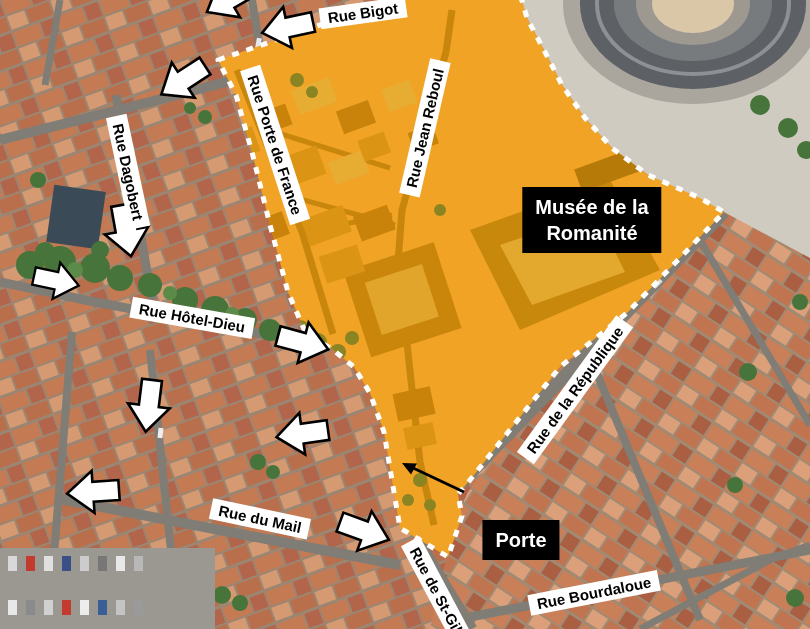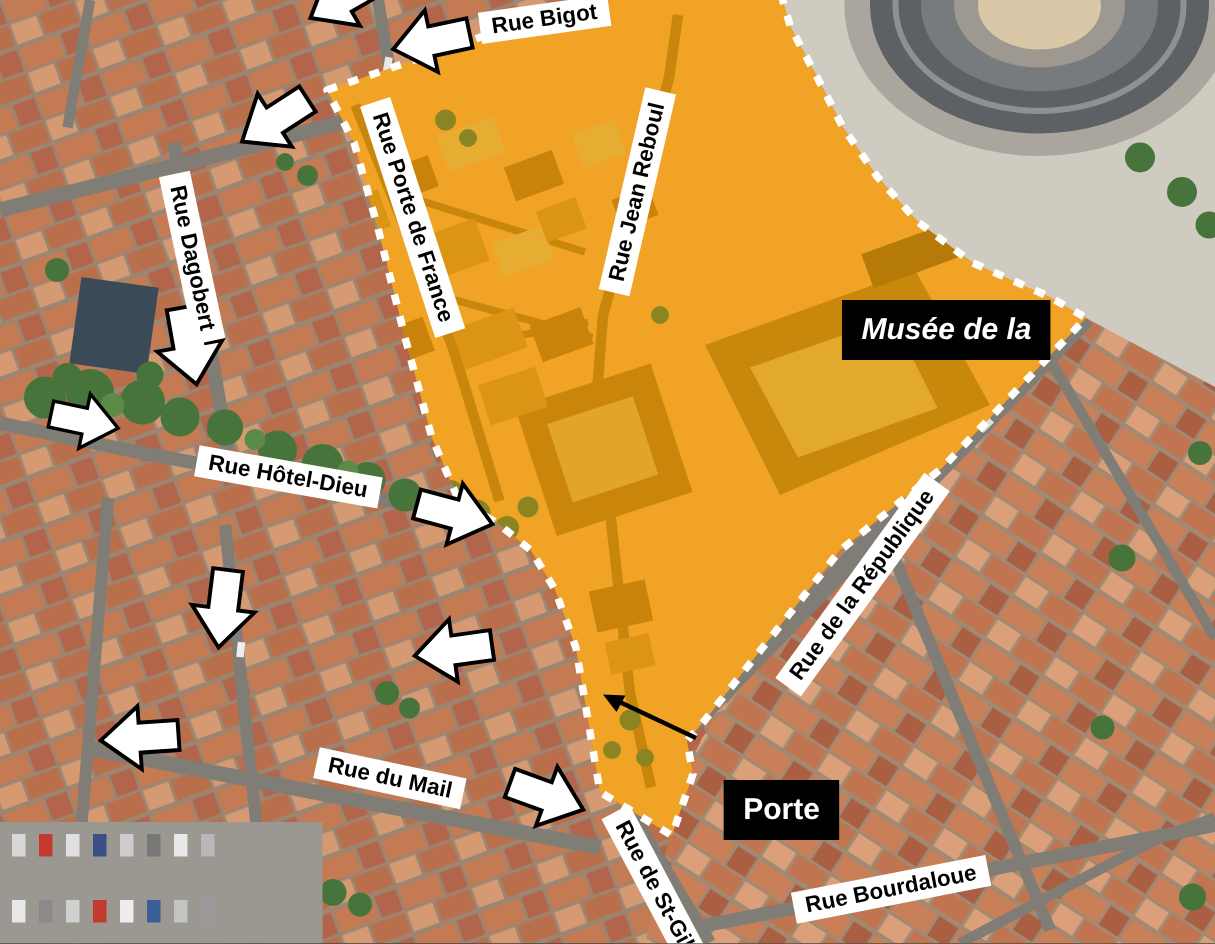--- a/index.html
+++ b/index.html
@@ -27,21 +27,21 @@
   #lbl-rue-bigot{left:363px;top:13px;transform:translate(-50%,-50%) rotate(-8deg);}
   #lbl-rue-porte-de-france{left:275px;top:145px;transform:translate(-50%,-50%) rotate(72deg);}
   #lbl-rue-jean-reboul{left:425px;top:128px;transform:translate(-50%,-50%) rotate(-77deg);}
   #lbl-rue-dagobert{left:128px;top:172px;transform:translate(-50%,-50%) rotate(78deg);}
   #lbl-rue-hotel-dieu{left:192px;top:318px;transform:translate(-50%,-50%) rotate(10deg);}
   #lbl-rue-du-mail{left:260px;top:519px;transform:translate(-50%,-50%) rotate(12deg);}
   #lbl-rue-de-la-republique{left:575px;top:390px;transform:translate(-50%,-50%) rotate(-54deg);}
   #lbl-rue-de-st-gilles{left:436px;top:590px;transform:translate(-50%,-50%) rotate(62deg);}
   #lbl-rue-bourdaloue{left:594px;top:593px;transform:translate(-50%,-50%) rotate(-11deg);}
   #lbl-palais{left:398px;top:264px;transform:translate(-50%,-50%);}
-  #lbl-musee{left:631px;top:220px;transform:translate(-50%,-50%);font-style:italic;}
+  #lbl-musee{left:592px;top:220px;transform:translate(-50%,-50%);}
   #lbl-porte{left:521px;top:540px;transform:translate(-50%,-50%);}
 </style>
 </head>
 <body>
 
 <div class="stage">
 
 <svg width="810" height="629" viewBox="0 0 810 629">
   <defs>
     <pattern id="roofsA" width="46" height="34" patternUnits="userSpaceOnUse" patternTransform="rotate(-20)">
@@ -264,18 +264,19 @@
 <div class="lbl lbl-street" id="lbl-rue-jean-reboul">Rue Jean Reboul</div>
 <div class="lbl lbl-street" id="lbl-rue-dagobert">Rue Dagobert</div>
 <div class="lbl lbl-street" id="lbl-rue-hotel-dieu">Rue Hôtel-Dieu</div>
 <div class="lbl lbl-street" id="lbl-rue-du-mail">Rue du Mail</div>
 <div class="lbl lbl-street" id="lbl-rue-de-la-republique">Rue de la République</div>
 <div class="lbl lbl-street" id="lbl-rue-de-st-gilles">Rue de St-Gil</div>
 <div class="lbl lbl-street" id="lbl-rue-bourdaloue">Rue Bourdaloue</div>
 
 <div class="lbl lbl-landmark" id="lbl-musee">
   <span>Musée de la</span>
+  <span>Romanité</span>
 </div>
 <div class="lbl lbl-landmark" id="lbl-porte">
   <span>Porte</span>
 </div>
 
 </div>
 
 </body></html>

